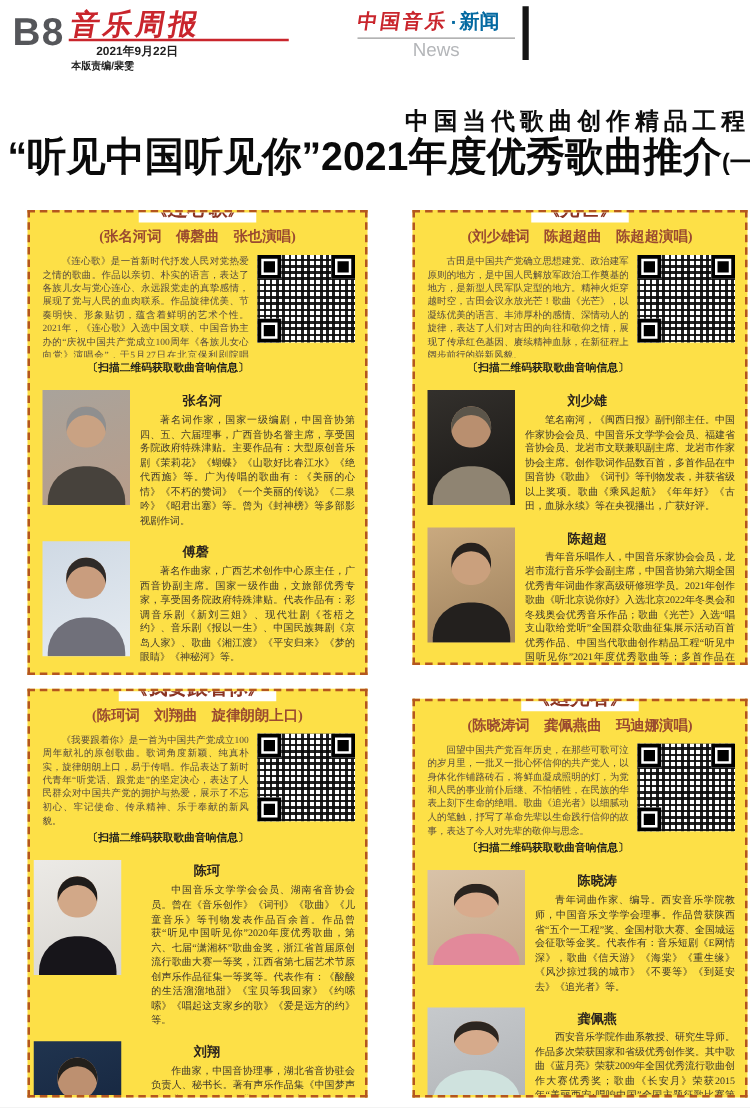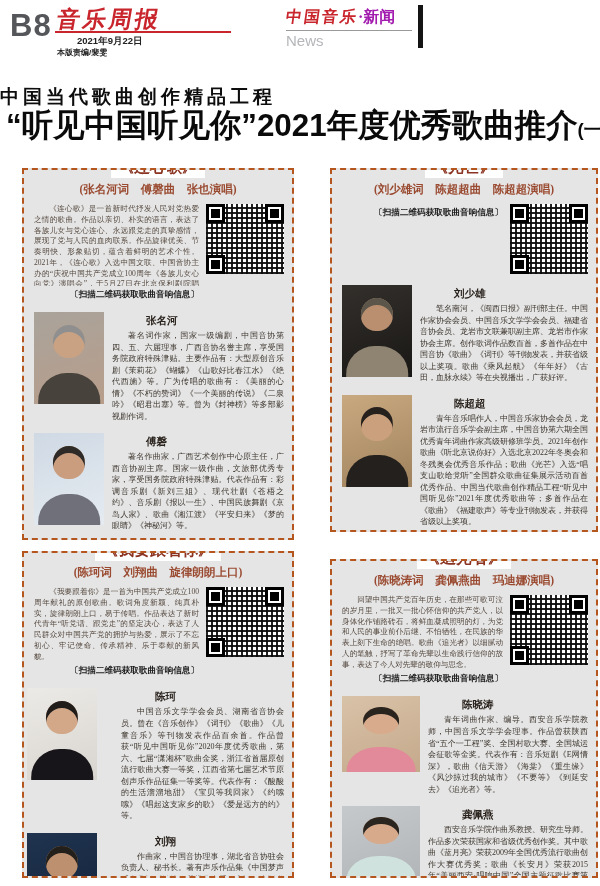--- a/index.html
+++ b/index.html
@@ -11,37 +11,37 @@
           font-size:31px;font-weight:bold;color:#55565a;letter-spacing:1px;}
   .masthead{position:absolute;left:57px;top:4px;font-size:23px;font-weight:bold;color:#c9252c;
             transform:skewX(-10deg);letter-spacing:3px;}
   .m-rule{position:absolute;left:55px;top:31px;width:176px;height:2px;background:#c9252c;}
   .idate{position:absolute;left:57px;top:35px;font-family:"Liberation Sans",sans-serif;
          font-size:9.5px;font-weight:bold;color:#222;margin-left:20px;}
   .editor{position:absolute;left:57px;top:47px;font-family:"Liberation Sans",sans-serif;
           font-size:8px;font-weight:bold;color:#222;}
   .sec-cn{position:absolute;left:286px;top:7px;font-size:16px;font-weight:bold;white-space:nowrap;}
   .sec-cn .red{color:#c9252c;transform:skewX(-8deg);display:inline-block;letter-spacing:2px;}
-  .sec-cn .blk{color:#a21caf;}
+  .sec-cn .blk{color:#0369a1;font-family:Liberation Mono, monospace;}
   .sec-rule{position:absolute;left:286px;top:30px;width:126px;height:1px;background:#9a9a9a;}
-  .news{position:absolute;left:286px;top:32px;width:126px;text-align:left;
+  .news{position:absolute;left:286px;top:32px;width:126px;text-align:center;
         font-family:"Liberation Sans",sans-serif;font-size:15px;color:#b4b6b9;}
   .vbar{position:absolute;left:418px;top:5px;width:5px;height:43px;background:#141414;}
 
   
-  .kicker{position:absolute;left:0;top:84px;width:100%;text-align:left;
+  .kicker{position:absolute;left:0;top:84px;width:100%;text-align:right;
           font-family:"Liberation Sans",sans-serif;font-weight:bold;font-size:19px;
           letter-spacing:4px;color:#0d0d0d;}
   .mainline{position:absolute;left:0;top:104px;width:100%;text-align:center;
             font-family:"Liberation Sans",sans-serif;font-weight:900;font-size:32px;
             color:#0a0a0a;transform:scaleX(.98);white-space:nowrap;}
   .mainline .suffix{font-size:19px;font-weight:800;}
 
   
-  .box{position:absolute;border:2px dashed #b4561e;background:#e5e5e5;overflow:hidden;}
+  .box{position:absolute;border:2px dashed #b4561e;background:#fde047;overflow:hidden;}
   #box1{left:22px;top:168px;width:268px;height:368px;}
   #box2{left:330px;top:168px;width:264px;height:360px;}
   #box3{left:22px;top:551px;width:268px;height:323px;}
   #box4{left:330px;top:559px;width:264px;height:315px;}
   .song-title{position:absolute;top:-13px;left:50%;transform:translateX(-50%);
               margin:0;background:#fff;padding:0 7px;white-space:nowrap;
               font-size:16px;font-weight:bold;color:#8a3322;}
   .credits{margin:12px 4px 0;text-align:center;font-size:11.5px;font-weight:bold;color:#9a4a30;}
   .intro-row{display:flex;gap:7px;padding:7px 8px 0 10px;}
   .intro-col{flex:1;min-width:0;}
@@ -129,20 +129,21 @@
         <p class="pbio">著名作曲家，广西艺术创作中心原主任，广西音协副主席。国家一级作曲，文旅部优秀专家，享受国务院政府特殊津贴。代表作品有：彩调音乐剧《新刘三姐》、现代壮剧《苍梧之约》、音乐剧《报以一生》、中国民族舞剧《京岛人家》、歌曲《湘江渡》《平安归来》《梦的眼睛》《神秘河》等。</p>
       </div>
     </div>
   </section>
 
   <section class="box" id="box2">
     <h2 class="song-title">《光芒》</h2>
     <p class="credits">(刘少雄词　陈超超曲　陈超超演唱)</p>
     <div class="intro-row">
       <div class="intro-col">
+        <p class="intro">古田是中国共产党确立思想建党、政治建军原则的地方，是中国人民解放军政治工作奠基的地方，是新型人民军队定型的地方。精神火炬穿越时空，古田会议永放光芒！歌曲《光芒》，以凝练优美的语言、丰沛厚朴的感情、深情动人的旋律，表达了人们对古田的向往和敬仰之情，展现了传承红色基因、赓续精神血脉，在新征程上阔步前行的崭新风貌。</p>
         <p class="qr-caption">〔扫描二维码获取歌曲音响信息〕</p>
       </div>
       <div class="qr">
           <i class="tl"></i>
           <i class="tr"></i>
           <i class="bl"></i>
         </div>
     </div>
     <div class="person">
       <div class="photo pC"></div>

